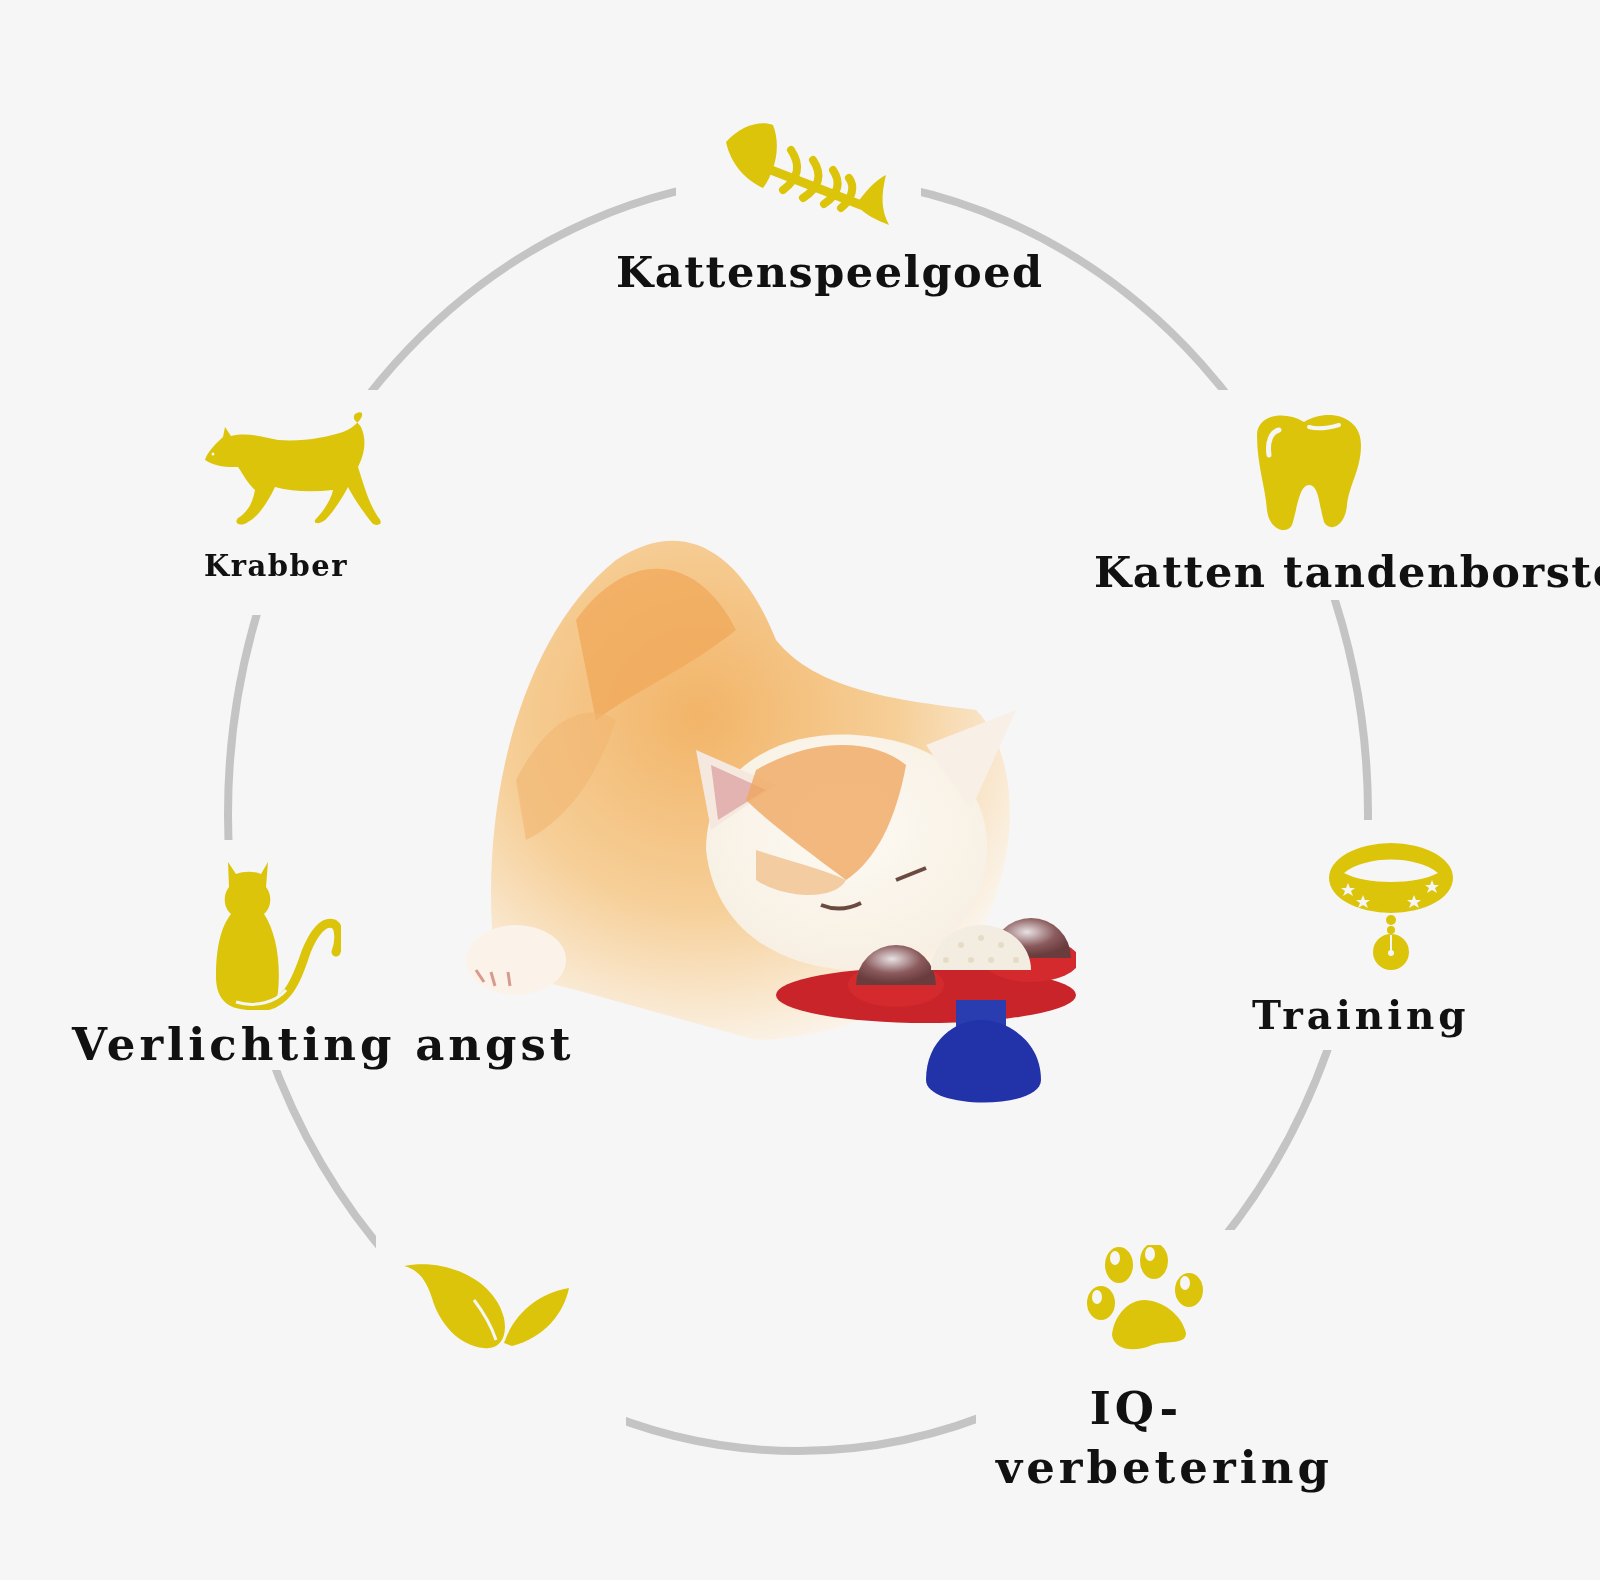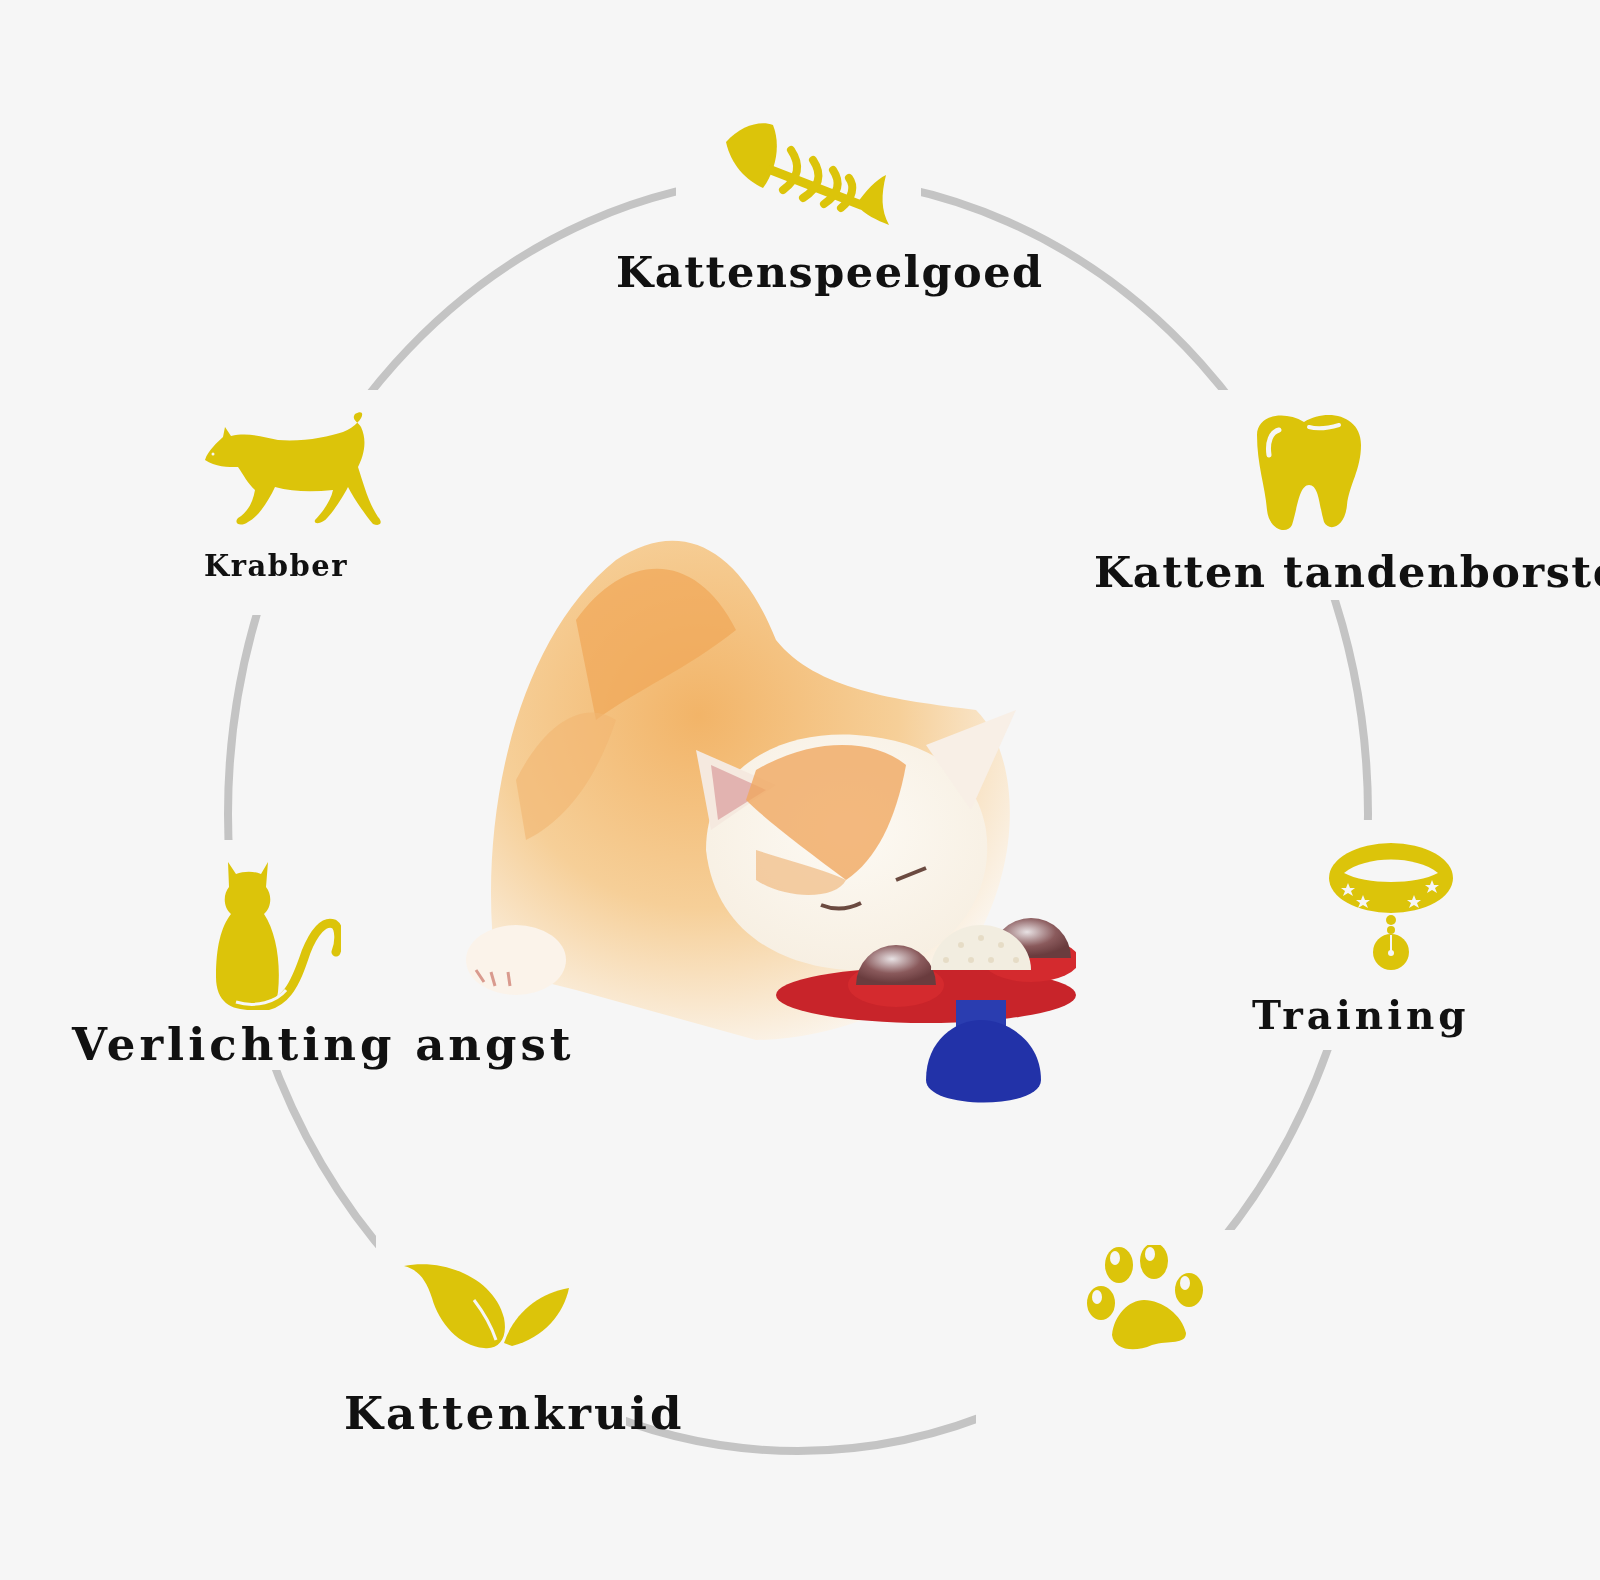--- a/index.html
+++ b/index.html
@@ -130,27 +130,30 @@
       <ellipse cx="105" cy="45" rx="14" ry="17"></ellipse>
       <path d="M28,90 C30,70 45,55 60,55 C78,55 98,70 102,88 C102,100 85,95 68,100 C50,108 30,105 28,90 Z"></path>
     </g>
     <g fill="#f6f6f6">
       <ellipse cx="31" cy="13" rx="5" ry="7"></ellipse>
       <ellipse cx="66" cy="9" rx="5" ry="7"></ellipse>
       <ellipse cx="13" cy="52" rx="5" ry="7"></ellipse>
       <ellipse cx="101" cy="38" rx="5" ry="7"></ellipse>
     </g>
   </svg>
+  <div class="label" style="left:980px;top:1380px;width:280px;font-size:45px;letter-spacing:4px;">
+    <div>IQ-</div>
+    <div>verbetering</div>
+  </div>
 
   <svg class="icon" style="left:388px;top:1258px;" width="170" height="95" viewBox="0 0 170 95">
     <path d="M0,8 C40,0 90,20 100,60 C104,80 95,92 80,90 C55,88 35,65 28,40 C22,22 15,12 0,8 Z" fill="#dcc40a"></path>
     <path d="M100,85 C110,55 135,35 165,30 C160,55 140,80 108,88 Z" fill="#dcc40a"></path>
     <path d="M70,42 C80,55 88,70 92,82" stroke="#f6f6f6" stroke-width="3" fill="none"></path>
   </svg>
-  <div class="label" style="left:328px;top:1385px;font-size:45px;letter-spacing:3px;">Kattenkruid</div>
 
   <svg class="icon" style="left:200px;top:862px;" width="125" height="148" viewBox="0 0 125 148">
     <path d="M12,0 L20,12 C28,9 38,9 45,12 L52,0 L50,25 C56,32 56,45 48,52 C60,70 65,100 62,130 C60,145 50,148 35,148 C15,148 0,140 0,115 C0,85 5,65 15,52 C7,45 7,32 13,25 Z" fill="#dcc40a"></path>
     <path d="M35,145 C70,148 80,120 90,90 C98,70 108,58 118,62 C124,66 124,80 120,90" stroke="#dcc40a" stroke-width="9" fill="none" stroke-linecap="round"></path>
     <path d="M20,140 C40,146 60,140 70,128" stroke="#f6f6f6" stroke-width="3" fill="none"></path>
   </svg>
   <div class="label" style="left:56px;top:1016px;font-size:45px;letter-spacing:4px;">Verlichting angst</div>
 
   <svg class="icon" style="left:187px;top:412px;" width="180" height="130" viewBox="0 0 180 130">
     <path d="M2,48 C5,38 15,30 20,25 L22,15 L28,24 C45,20 60,25 75,28 C100,30 125,25 140,20 C160,12 165,-5 152,2 C148,8 155,10 158,15 C165,30 160,45 155,55 C160,70 165,90 175,105 C180,110 178,115 170,112 C160,100 150,85 145,75 C140,85 130,100 125,105 C120,112 110,113 112,108 C120,100 128,88 130,78 C110,80 90,80 72,75 C65,90 55,105 45,110 C38,115 30,112 35,106 C45,100 50,90 52,78 C45,72 40,62 35,55 C25,55 12,55 2,48 Z" fill="#dcc40a"></path>

